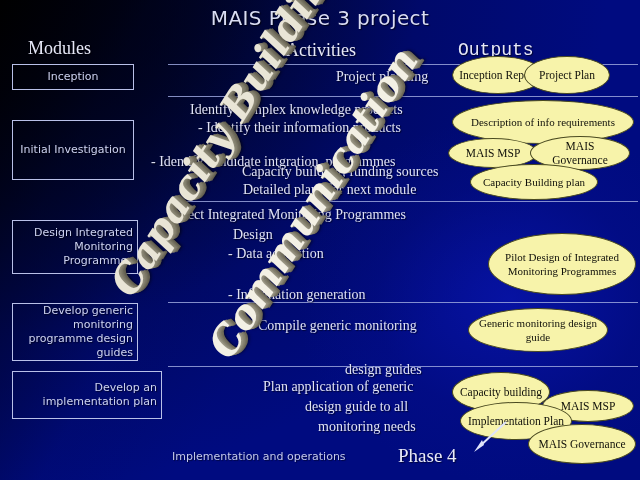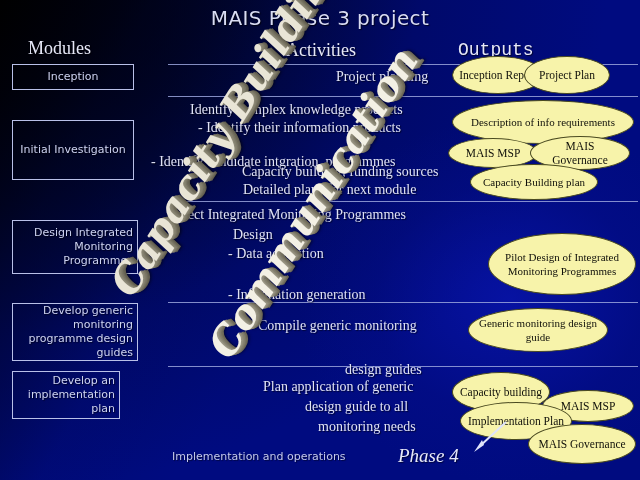--- a/index.html
+++ b/index.html
@@ -113,21 +113,20 @@
     z-index: 14;
   }
   .footer-phase {
     position: absolute;
     left: 398px; top: 445px;
     font-family: "Liberation Serif", serif;
     font-size: 19px;
     color: #e8eaf9;
     text-shadow: 1px 1px 1px rgba(0,0,0,0.55);
     z-index: 14;
-    font-style: italic;
   }
 
   
   .oval {
     position: absolute;
     box-sizing: border-box;
     background: #f7f3aa;
     border: 1px solid #4a4a20;
     border-radius: 50%;
     color: #10100a;
@@ -202,21 +201,21 @@
   </div>
   <div class="module-box" style="left:12px; top:120px; width:122px; height:60px;">
     <span>Initial Investigation</span>
   </div>
   <div class="module-box" style="left:12px; top:220px; width:126px; height:54px;">
     <span>Design Integrated Monitoring Programmes</span>
   </div>
   <div class="module-box" style="left:12px; top:303px; width:126px; height:58px;">
     <span>Develop generic monitoring programme design guides</span>
   </div>
-  <div class="module-box" style="left:12px; top:371px; width:108px; height:48px;">
+  <div class="module-box" style="left:12px; top:371px; width:150px; height:48px;">
     <span>Develop an implementation plan</span>
   </div>
 
   <div class="activity" style="left:336px; top:68px;">Project planning</div>
 
   <div class="activity" style="left:190px; top:101px;">Identify complex knowledge products</div>
   <div class="activity" style="left:198px; top:119px;">- Identify their information products</div>
   <div class="activity" style="left:151px; top:153px;">- Identify candidate intgration. programmes</div>
   <div class="activity" style="left:242px; top:163px;">Capacity building; funding sources</div>
   <div class="activity" style="left:243px; top:181px;">Detailed plans for next module</div>

